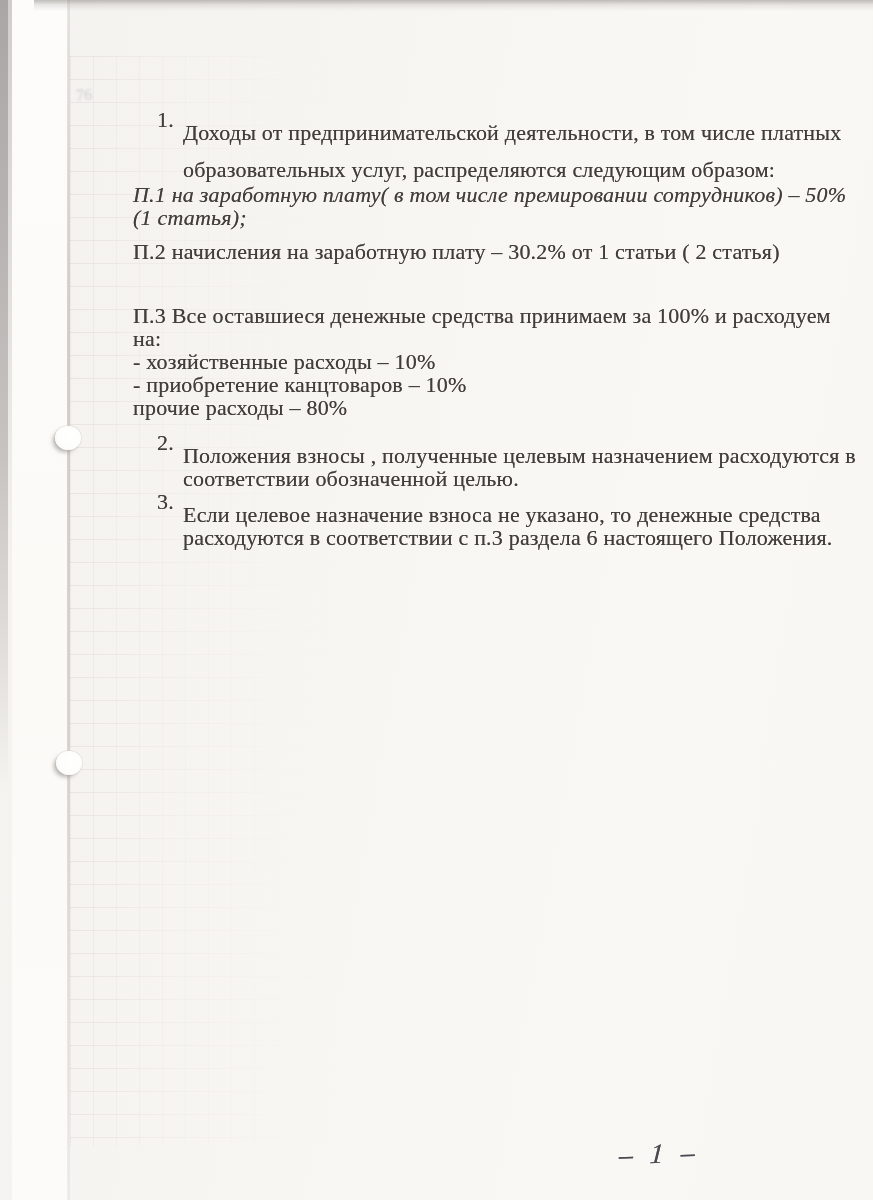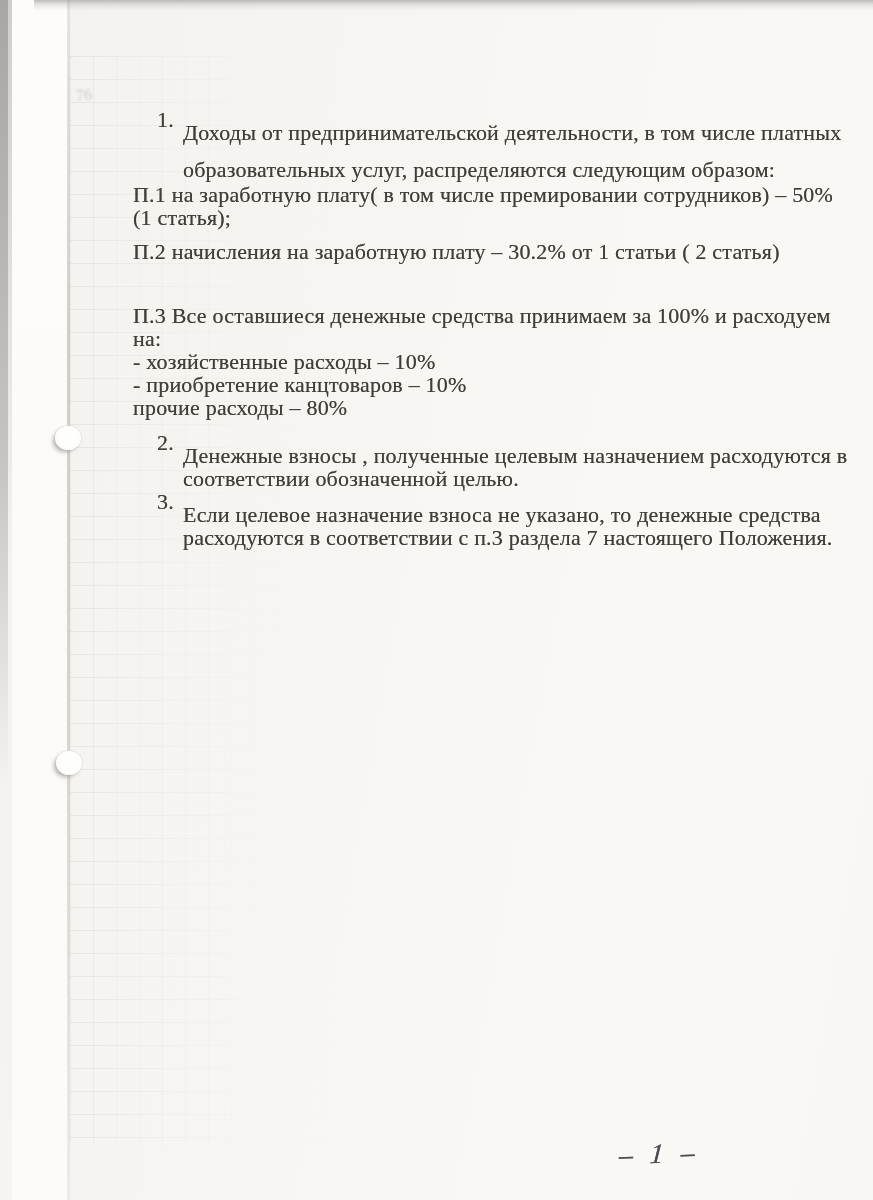--- a/index.html
+++ b/index.html
@@ -62,21 +62,21 @@
     color:var(--ink,#413e3a);
     font-size:22px;
     letter-spacing:.2px;
     text-shadow:0 0 .6px rgba(72,68,63,.75);
   }
   .flex-item{display:flex;}
   .num{flex:0 0 26px;}
   .txt{white-space:pre-line;margin-top:13px;}
   .item-1{position:absolute;left:157px;top:101px;line-height:37px;}
   .para{position:absolute;left:133px;line-height:22.6px;white-space:pre-line;}
-  .para-1{top:184px;}
+  .para-1{top:184px;font-style:italic;}
   .para-2{top:241px;}
   .para-3{top:304px;line-height:23px;}
   .items-23{position:absolute;left:157px;top:431px;line-height:23px;}
   .page-number{
     position:absolute;left:619px;top:1138px;
     color:var(--pen,#4b4a51);
     font-size:28px;font-style:italic;letter-spacing:4px;word-spacing:2px;
     transform:rotate(-2deg) skewX(-6deg);
     text-shadow:0 0 .5px rgba(75,74,81,.8);
   }
@@ -107,25 +107,25 @@
   <div class="para para-2 doc-text">П.2 начисления на заработную плату – 30.2% от 1 статьи ( 2 статья)</div>
   <div class="para para-3 doc-text">П.3 Все оставшиеся денежные средства принимаем за 100% и расходуем
 на:
 - хозяйственные расходы – 10%
 - приобретение канцтоваров – 10%
 прочие расходы – 80%</div>
 
   <div class="items-23 doc-text">
     <div class="flex-item">
       <span class="num">2.</span>
-      <span class="txt">Денежные взносы , полученные целевым назначением расходуются в
+      <span class="txt">Положения взносы , полученные целевым назначением расходуются в
 соответствии обозначенной целью.</span>
     </div>
     <div class="flex-item">
       <span class="num">3.</span>
       <span class="txt">Если целевое назначение взноса не указано, то денежные средства
-расходуются в соответствии с п.3 раздела 7 настоящего Положения.</span>
+расходуются в соответствии с п.3 раздела 6 настоящего Положения.</span>
     </div>
   </div>
 
   <div class="page-number">– 1 –</div>
 
 </div>
 
 </body></html>

